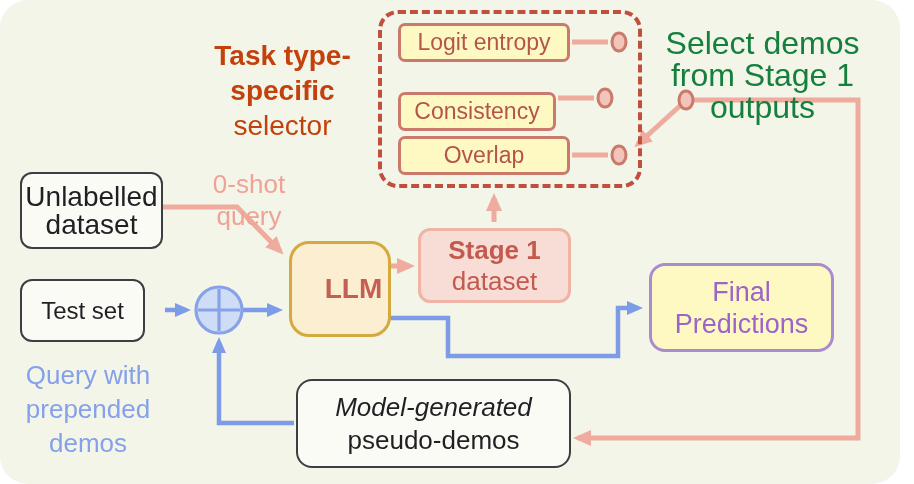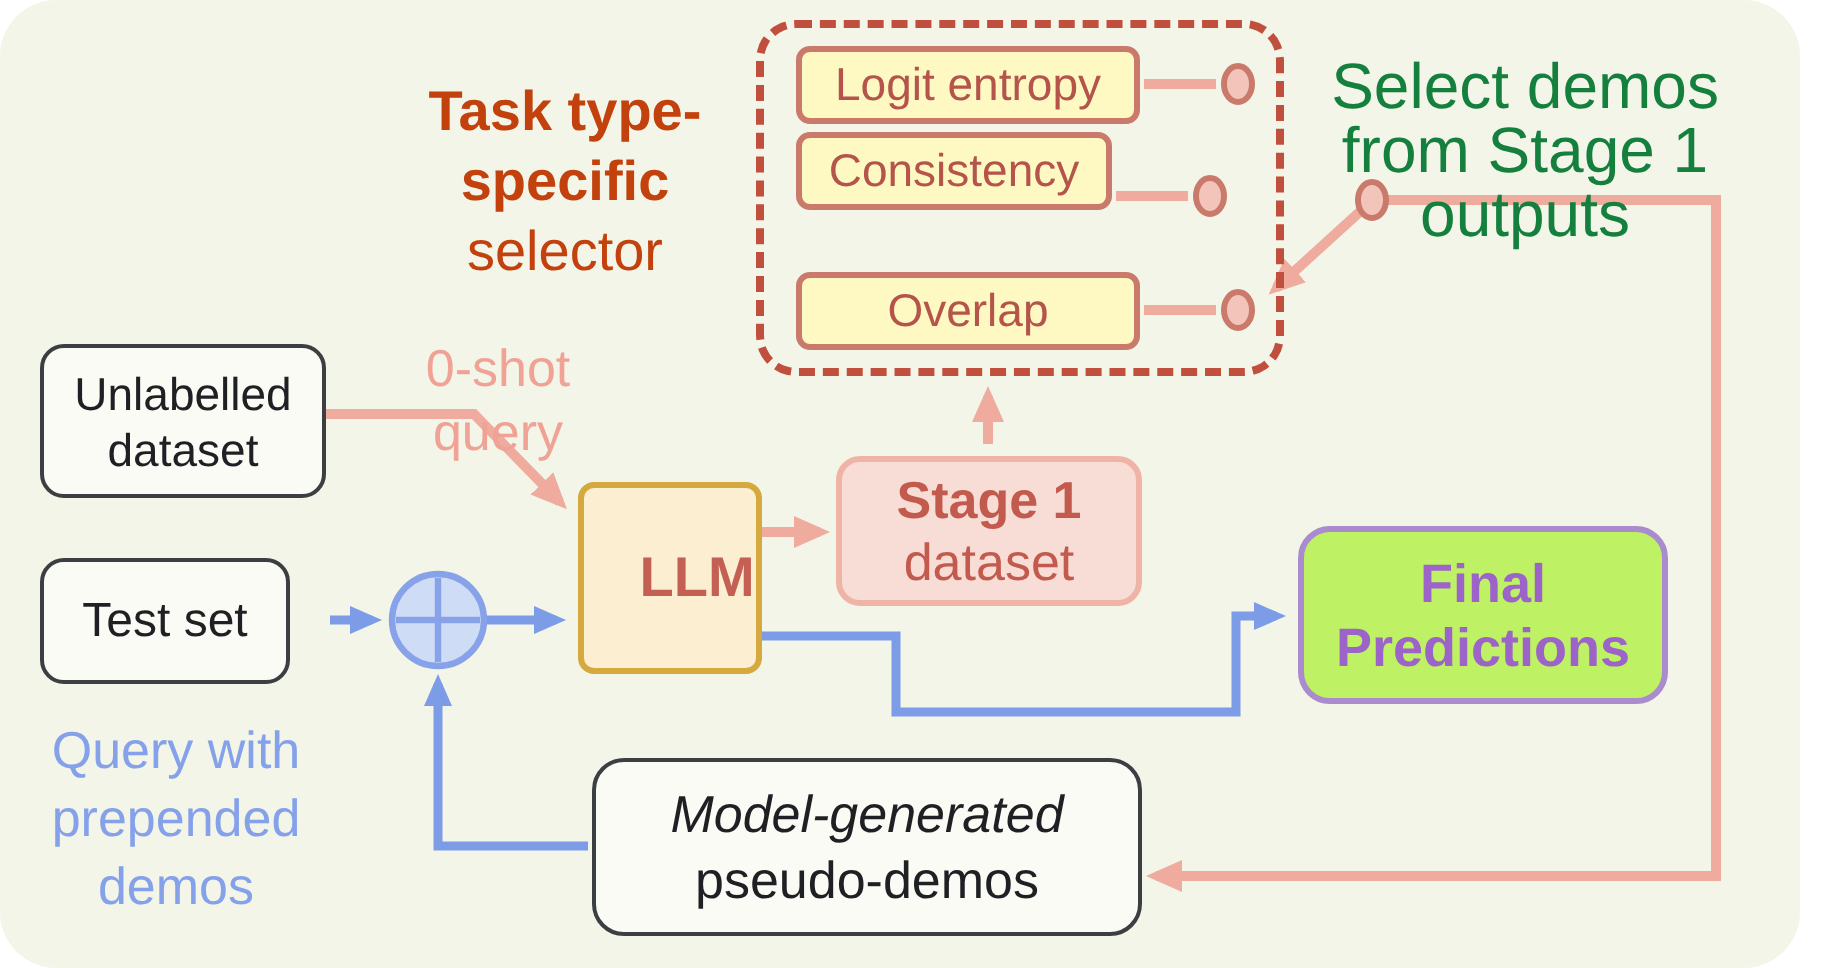--- a/index.html
+++ b/index.html
@@ -4,43 +4,43 @@
 <style>
   * { margin:0; padding:0; box-sizing:border-box; }
   html,body { width:914px; height:484px; background:#ffffff; font-family:"Liberation Sans", sans-serif; }
   .canvas { position:absolute; left:0; top:0; width:900px; height:484px; background:#f3f5e9; border-radius:28px; overflow:hidden; }
   svg.layer { position:absolute; left:0; top:0; width:900px; height:484px; pointer-events:none; }
 
   .box { position:absolute; display:flex; flex-direction:column; align-items:center; justify-content:center; text-align:center; }
 
   .plain { background:#fafbf5; border:2.5px solid #3b3f42; color:#1f2023; }
 
-  .unlabelled { left:20px; top:172px; width:143px; height:77px; border-radius:12px; font-size:23px; line-height:28px; padding:0 6px; }
+  .unlabelled { left:20px; top:172px; width:143px; height:77px; border-radius:12px; font-size:28px; line-height:28px; padding:0 6px; }
   .testset    { left:20px; top:279px; width:125px; height:63px; border-radius:12px; font-size:24px;text-align:right; }
 
-  .llm { left:289px; top:241px; width:92px; height:96px; background:#fceed0; border:3px solid #d5a93e; border-radius:8px;
+  .llm { left:289px; top:241px; width:102px; height:96px; background:#fceed0; border:3px solid #d5a93e; border-radius:20px;
          font-size:28px; font-weight:bold; color:#c45f54;padding-left:27px; }
 
   .stage1 { left:418px; top:228px; width:153px; height:75px; background:#f8dcd6; border:3px solid #efb4a6; border-radius:12px;
             font-size:26px; line-height:31px; color:#c25a4d; }
   .stage1 .t { font-weight:bold; }
 
-  .final { left:649px; top:263px; width:185px; height:89px; background:#bef264; border:3px solid #aa8bce; border-radius:16px;
-           font-size:27px; line-height:32px; font-weight:bold; color:#9c63c8; padding:0 8px; }
+  .final { left:649px; top:263px; width:185px; height:89px; background:#fef9c3; border:3px solid #aa8bce; border-radius:16px;
+           font-size:27px; line-height:32px; font-weight:normal; color:#9c63c8; padding:0 8px; }
 
   .pseudo { left:296px; top:379px; width:275px; height:89px; border-radius:16px; font-size:26px; line-height:33px; }
   .pseudo .it { font-style:italic; }
 
   .dashed-frame { position:absolute; left:378px; top:10px; width:264px; height:178px;
                   border:4.5px dashed #c14f3e; border-radius:20px; }
 
   .metric { background:#fef9c3; border:3px solid #ca7a6b; border-radius:7px; font-size:23px; color:#b4544a;
             display:flex; align-items:center; justify-content:center; position:absolute; }
   .metric1 { left:398px; top:23px;  width:172px; height:39px; }
-  .metric2 { left:398px; top:66px;  width:158px; height:39px; }
+  .metric2 { left:398px; top:92px;  width:158px; height:39px; }
   .metric3 { left:398px; top:136px; width:172px; height:39px; }
 
   .label { position:absolute; text-align:center; }
   .task-label   { left:205px; top:38px; width:155px; font-size:28px; line-height:35px; color:#c2410c; }
   .task-label .b { font-weight:bold; display:block; }
   .task-label .n { display:block; }
   .select-label { left:640px; top:27px; width:245px; font-size:32px; line-height:32px; color:#15803d; }
   .zeroshot-label { left:197px; top:168px; width:104px; font-size:26px; line-height:32px; color:#f0a295; }
   .query-label  { left:13px; top:358px; width:150px; font-size:26px; line-height:34px; color:#85a1e9;text-align:center; }
 </style>

